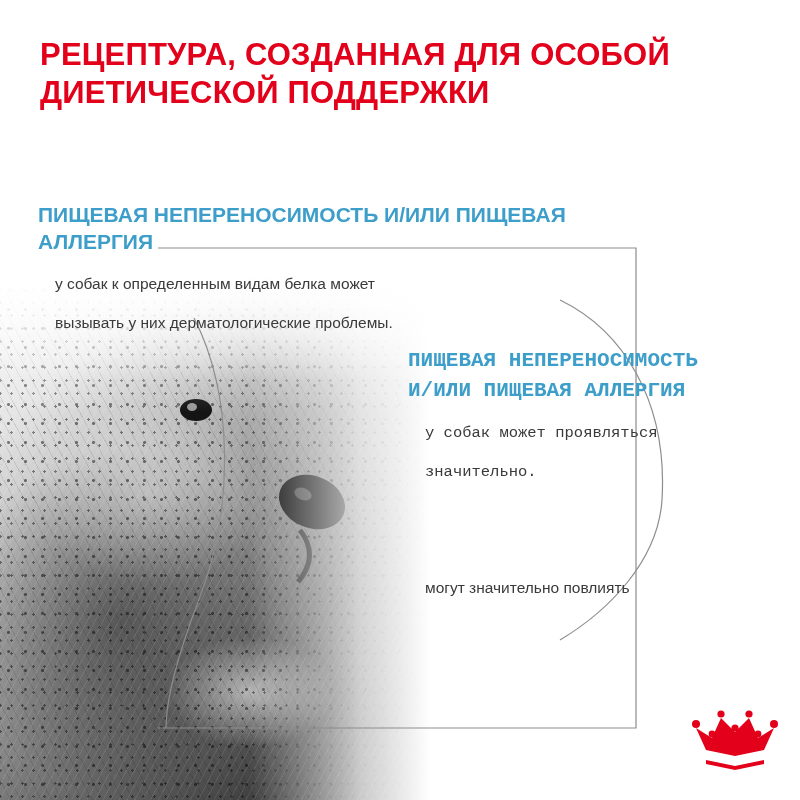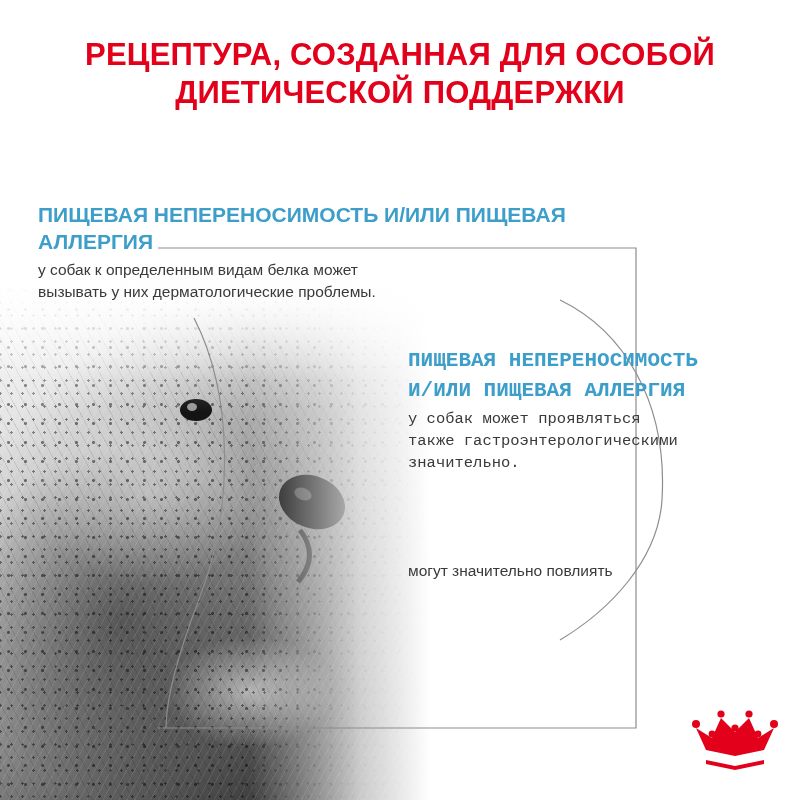--- a/index.html
+++ b/index.html
@@ -16,21 +16,20 @@
     font-family: "Liberation Sans", sans-serif;
     -webkit-font-smoothing: antialiased;
   }
 
   
   .headline {
     position: absolute;
     top: 36px;
     left: 40px;
     width: 720px;
-    text-align: center;
     color: #e2001a;
     font-weight: bold;
     font-size: 31px;
     line-height: 1.22;
     letter-spacing: 0.2px;
   }
   .headline .line {
     display: block;
     white-space: nowrap;
   }
@@ -103,21 +102,21 @@
     color: #3c9ec9;
     font-weight: bold;
     font-size: 21px;
     line-height: 1.28;
     margin: 0 0 3px 0;
   }
   .block .body {
     color: #3a3a3a;
     font-size: 15.5px;
     line-height: 1.42;
-    margin: 0;
+    margin: 17px;
   }
 
   #block-1 { left: 38px; top: 202px; width: 560px; }
   #block-2 { left: 408px; top: 348px; width: 340px; font-family: Liberation Mono, monospace; }
   #block-3 { left: 408px; top: 560px; width: 346px; }
 
   
   .logo {
     position: absolute;
     right: 22px;
@@ -166,21 +165,20 @@
   <div class="block" id="block-1">
     <p class="title">ПИЩЕВАЯ НЕПЕРЕНОСИМОСТЬ И/ИЛИ ПИЩЕВАЯ АЛЛЕРГИЯ</p>
     <p class="body">у собак к определенным видам белка может</p>
     <p class="body">вызывать у них дерматологические проблемы.</p>
   </div>
 
   <div class="block" id="block-2">
     <p class="title">ПИЩЕВАЯ НЕПЕРЕНОСИМОСТЬ</p>
     <p class="title">И/ИЛИ ПИЩЕВАЯ АЛЛЕРГИЯ</p>
     <p class="body">у собак может проявляться</p>
-    <p class="body">также гастроэнтерологическими</p>
     <p class="body">значительно.</p>
   </div>
 
   <div class="block" id="block-3">
     <p class="body">могут значительно повлиять</p>
   </div>
 
   <div class="logo">
     <svg viewBox="0 0 86 74" width="86" height="74">
       <g fill="#e2001a">

